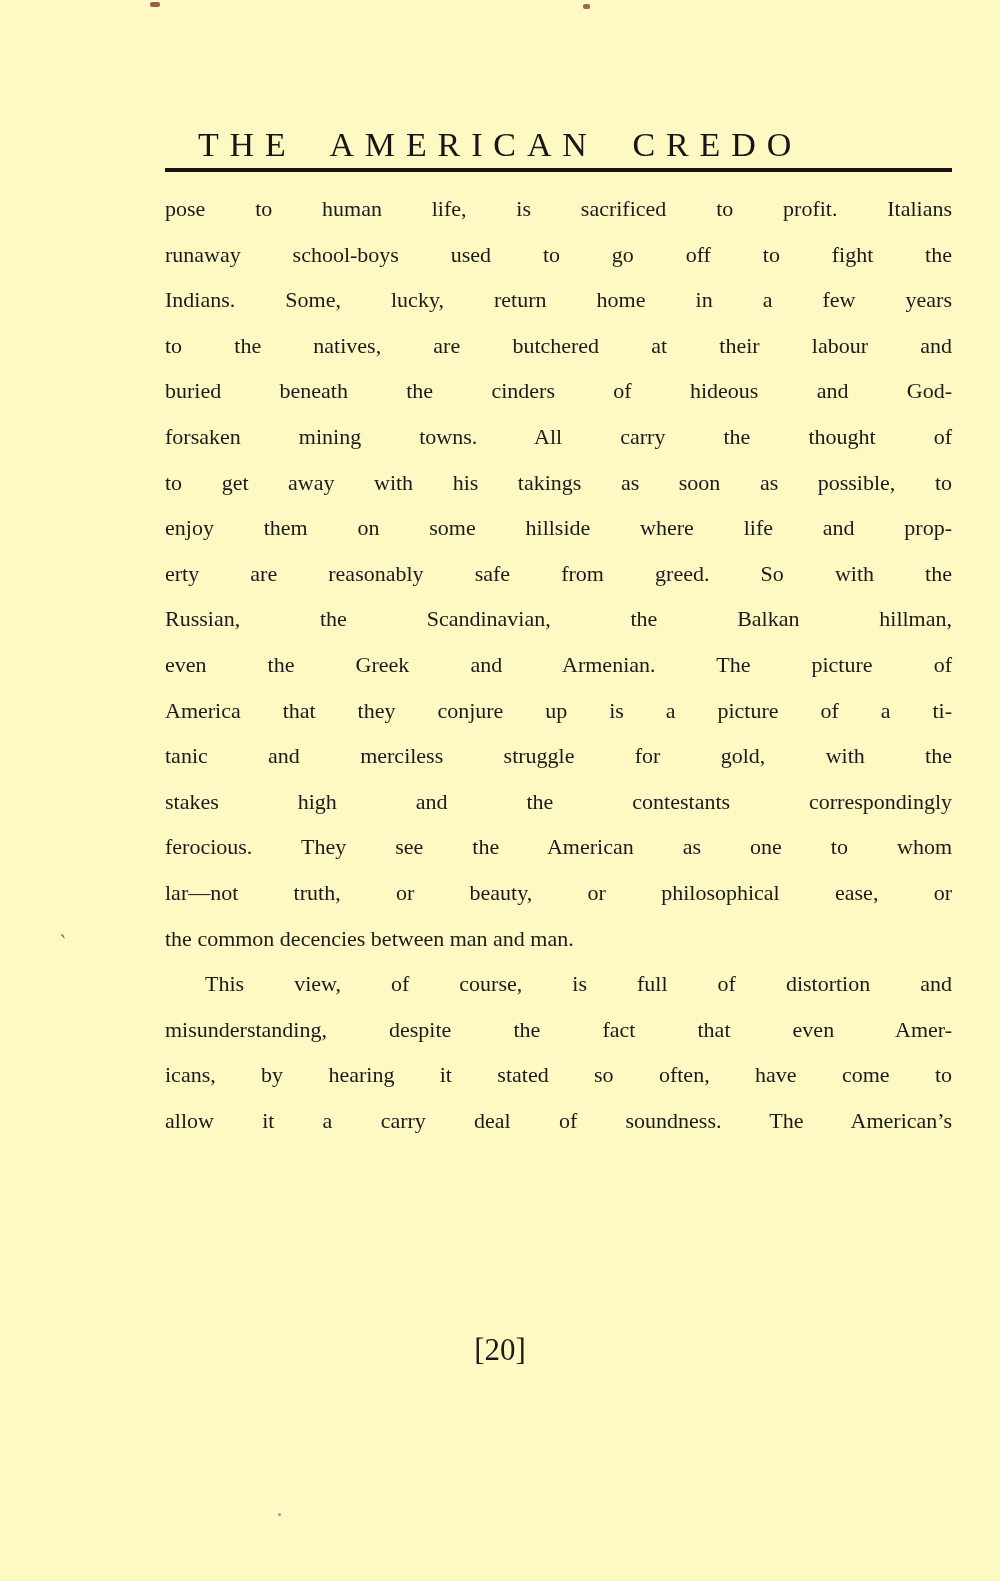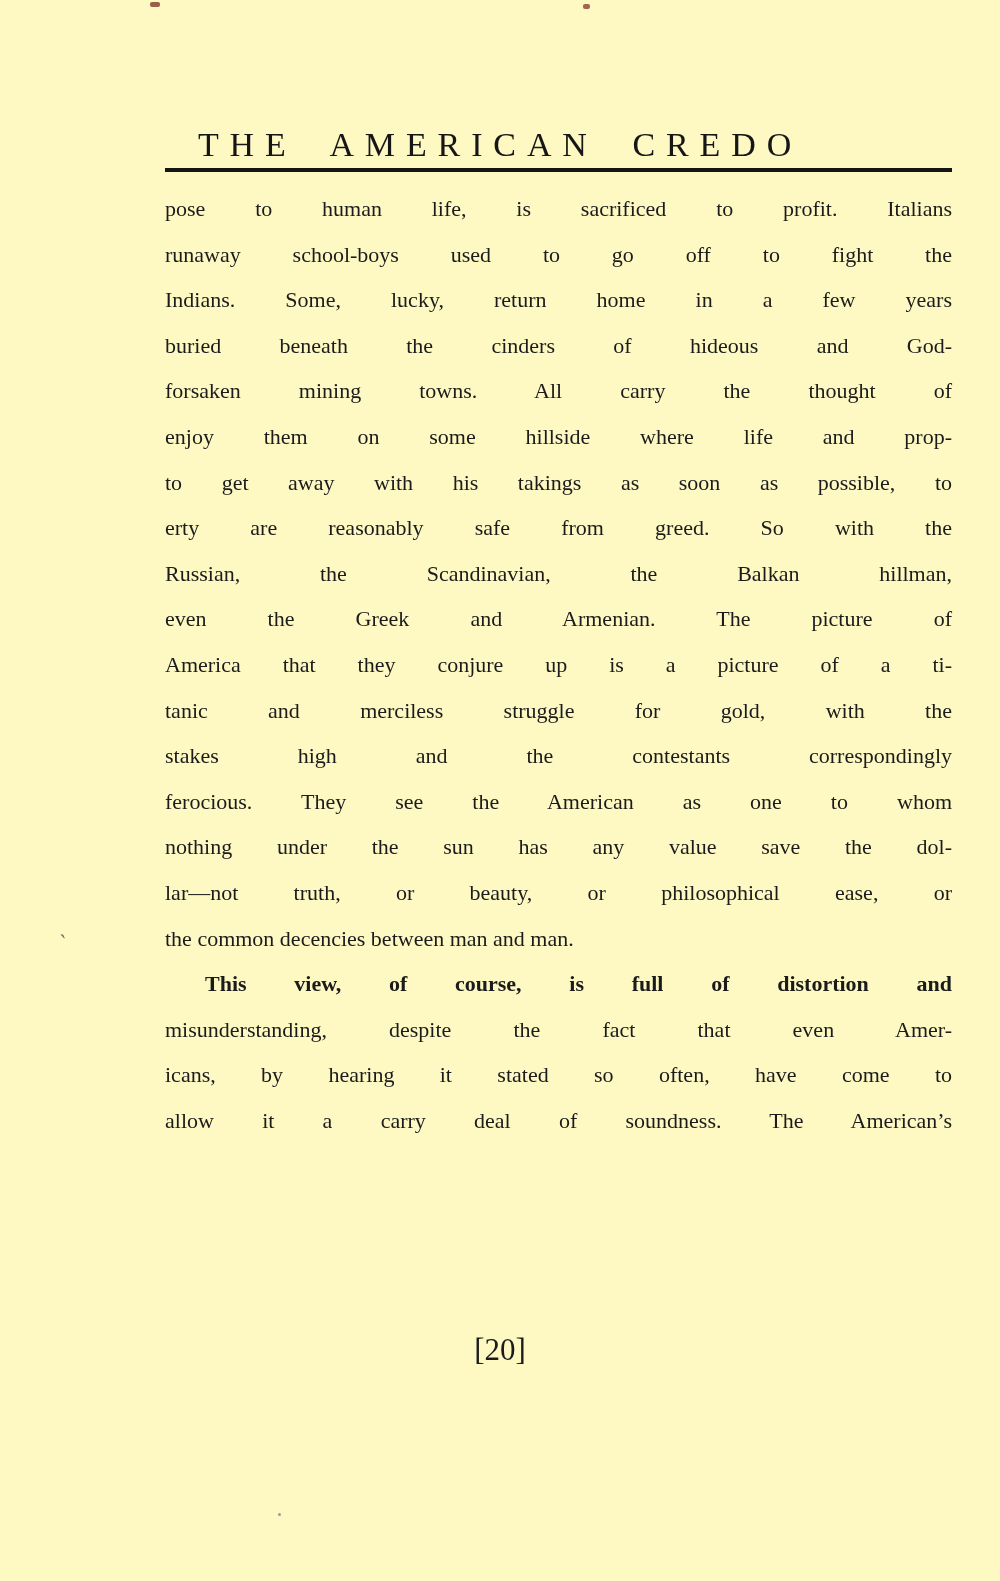--- a/index.html
+++ b/index.html
@@ -50,21 +50,20 @@
     height: 45.6px;
     white-space: nowrap;
   }
   .line.just {
     white-space: normal;
     text-align: justify;
     text-align-last: justify;
   }
   .line.indent {
     text-indent: 40px;
-    font-weight: bold;
   }
   .page-number {
     position: absolute;
     top: 1332px;
     left: 0;
     width: 100%;
     text-align: center;
     font-size: 31px;
     color: #1b1b1b;
   }
@@ -119,32 +118,32 @@
   <div class="header-title">THE AMERICAN CREDO</div>
 
   <div class="header-rule"></div>
 
   <div class="margin-mark">`</div>
 
   <div class="text-block">
       <div class="line just">pose to human life, is sacrificed to profit.  Italians</div>
       <div class="line just">runaway school-boys used to go off to fight the</div>
       <div class="line just">Indians.  Some, lucky, return home in a few years</div>
+      <div class="line just">to the natives, are butchered at their labour and</div>
       <div class="line just">buried beneath the cinders of hideous and God-</div>
       <div class="line just">forsaken mining towns.  All carry the thought of</div>
+      <div class="line just">to get away with his takings as soon as possible, to</div>
       <div class="line just">enjoy them on some hillside where life and prop-</div>
-      <div class="line just">to get away with his takings as soon as possible, to</div>
       <div class="line just">erty are reasonably safe from greed.  So with the</div>
       <div class="line just">Russian, the Scandinavian, the Balkan hillman,</div>
       <div class="line just">even the Greek and Armenian.  The picture of</div>
       <div class="line just">America that they conjure up is a picture of a ti-</div>
       <div class="line just">tanic and merciless struggle for gold, with the</div>
       <div class="line just">stakes high and the contestants correspondingly</div>
       <div class="line just">ferocious.  They see the American as one to whom</div>
-      <div class="line just">nothing under the sun has any value save the dol-</div>
       <div class="line just">lar—not truth, or beauty, or philosophical ease, or</div>
       <div class="line">the common decencies between man and man.</div>
       <div class="line just indent">This view, of course, is full of distortion and</div>
       <div class="line just">misunderstanding, despite the fact that even Amer-</div>
       <div class="line just">icans, by hearing it stated so often, have come to</div>
       <div class="line just">allow it a carry deal of soundness.  The American’s</div>
     </div>
 
   <div class="page-number">[20]</div>
 

